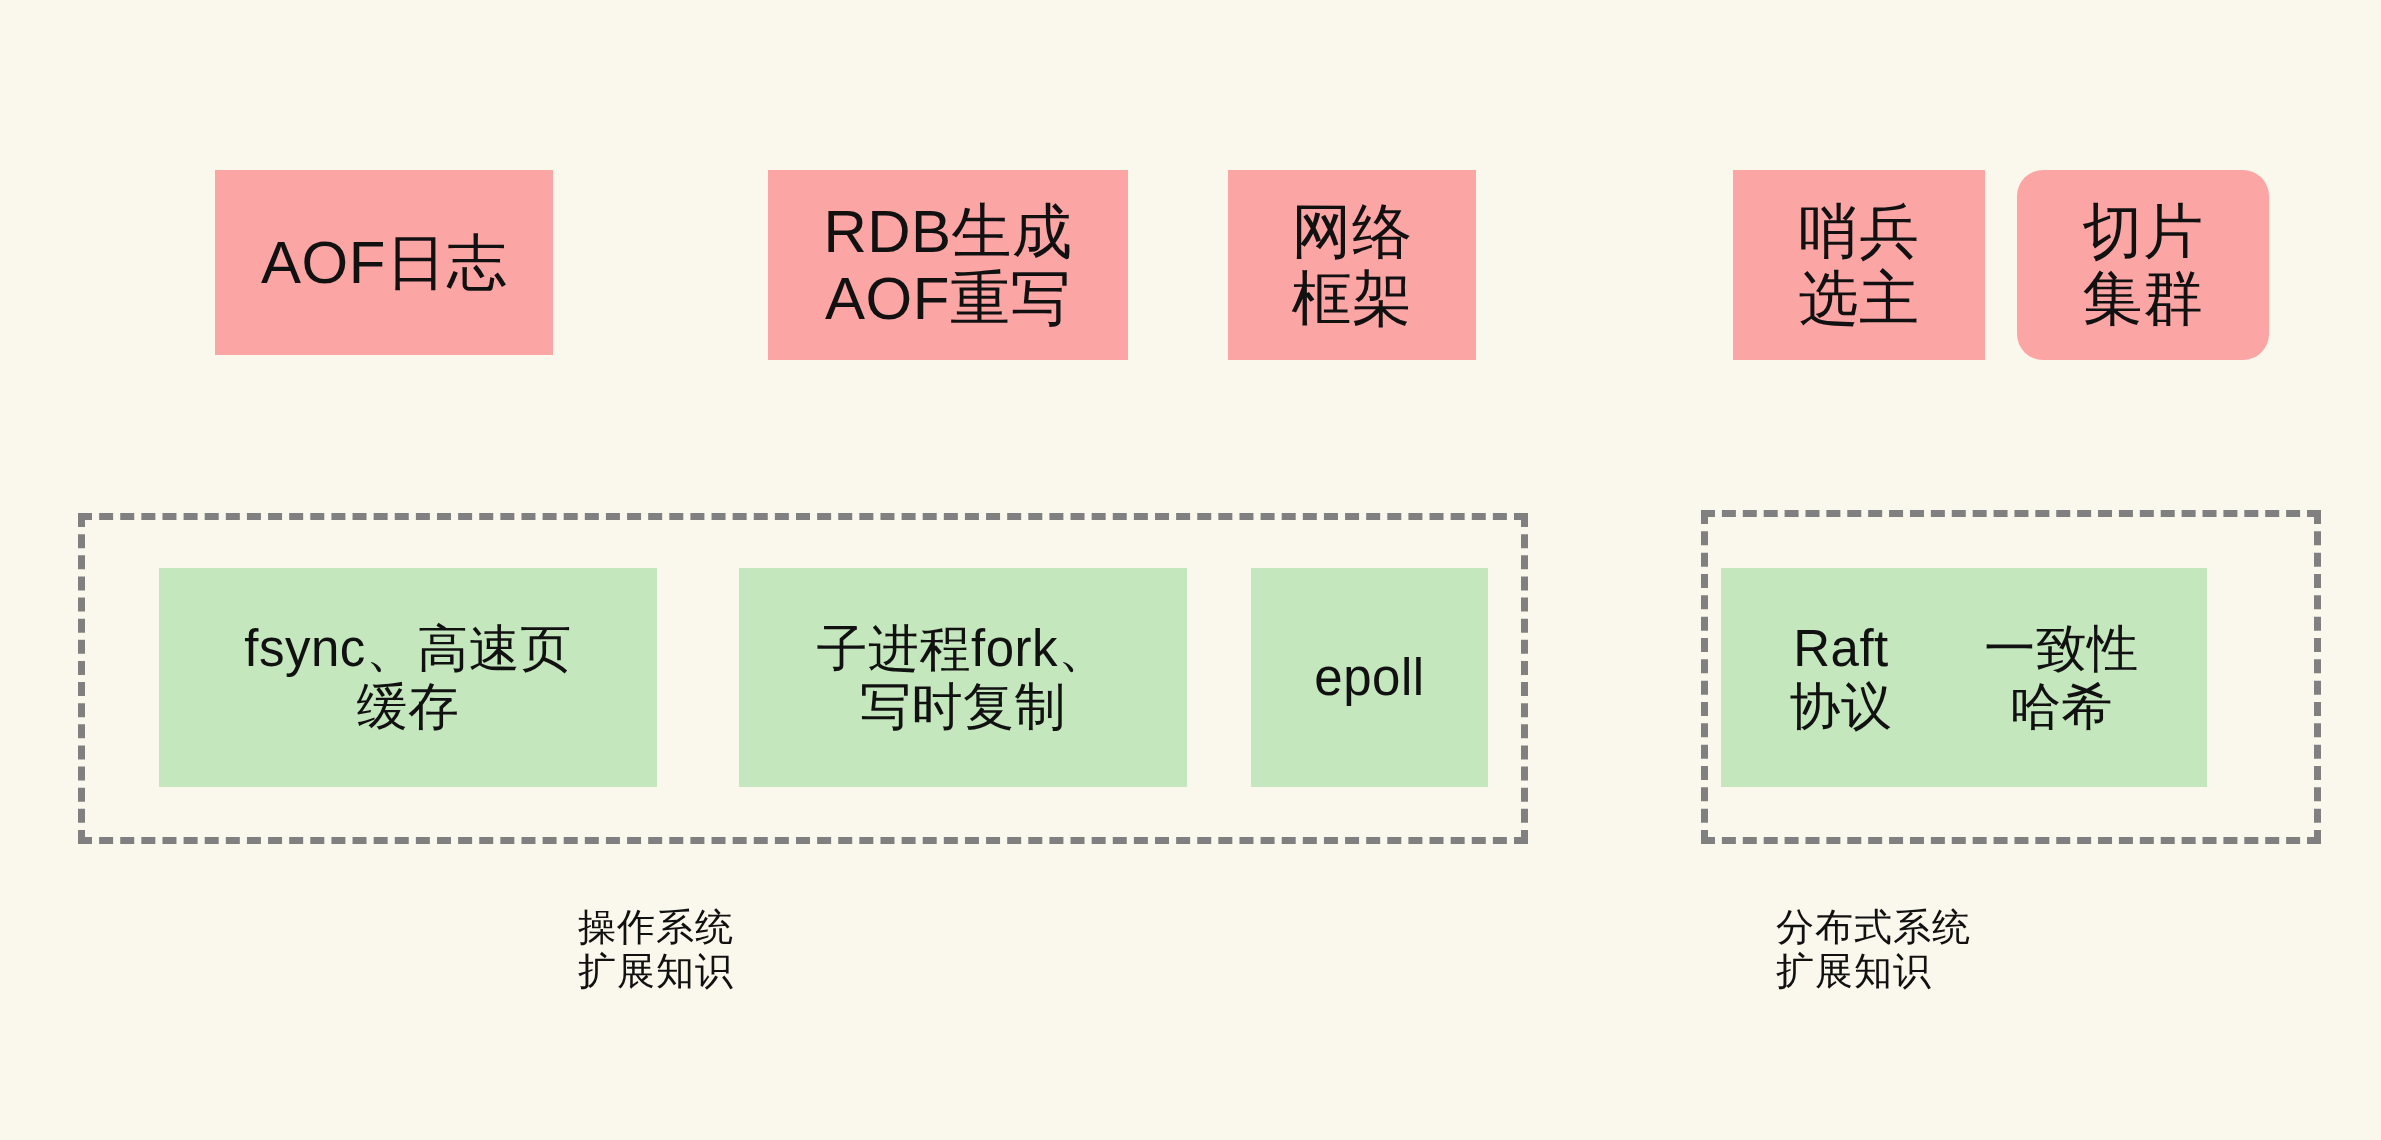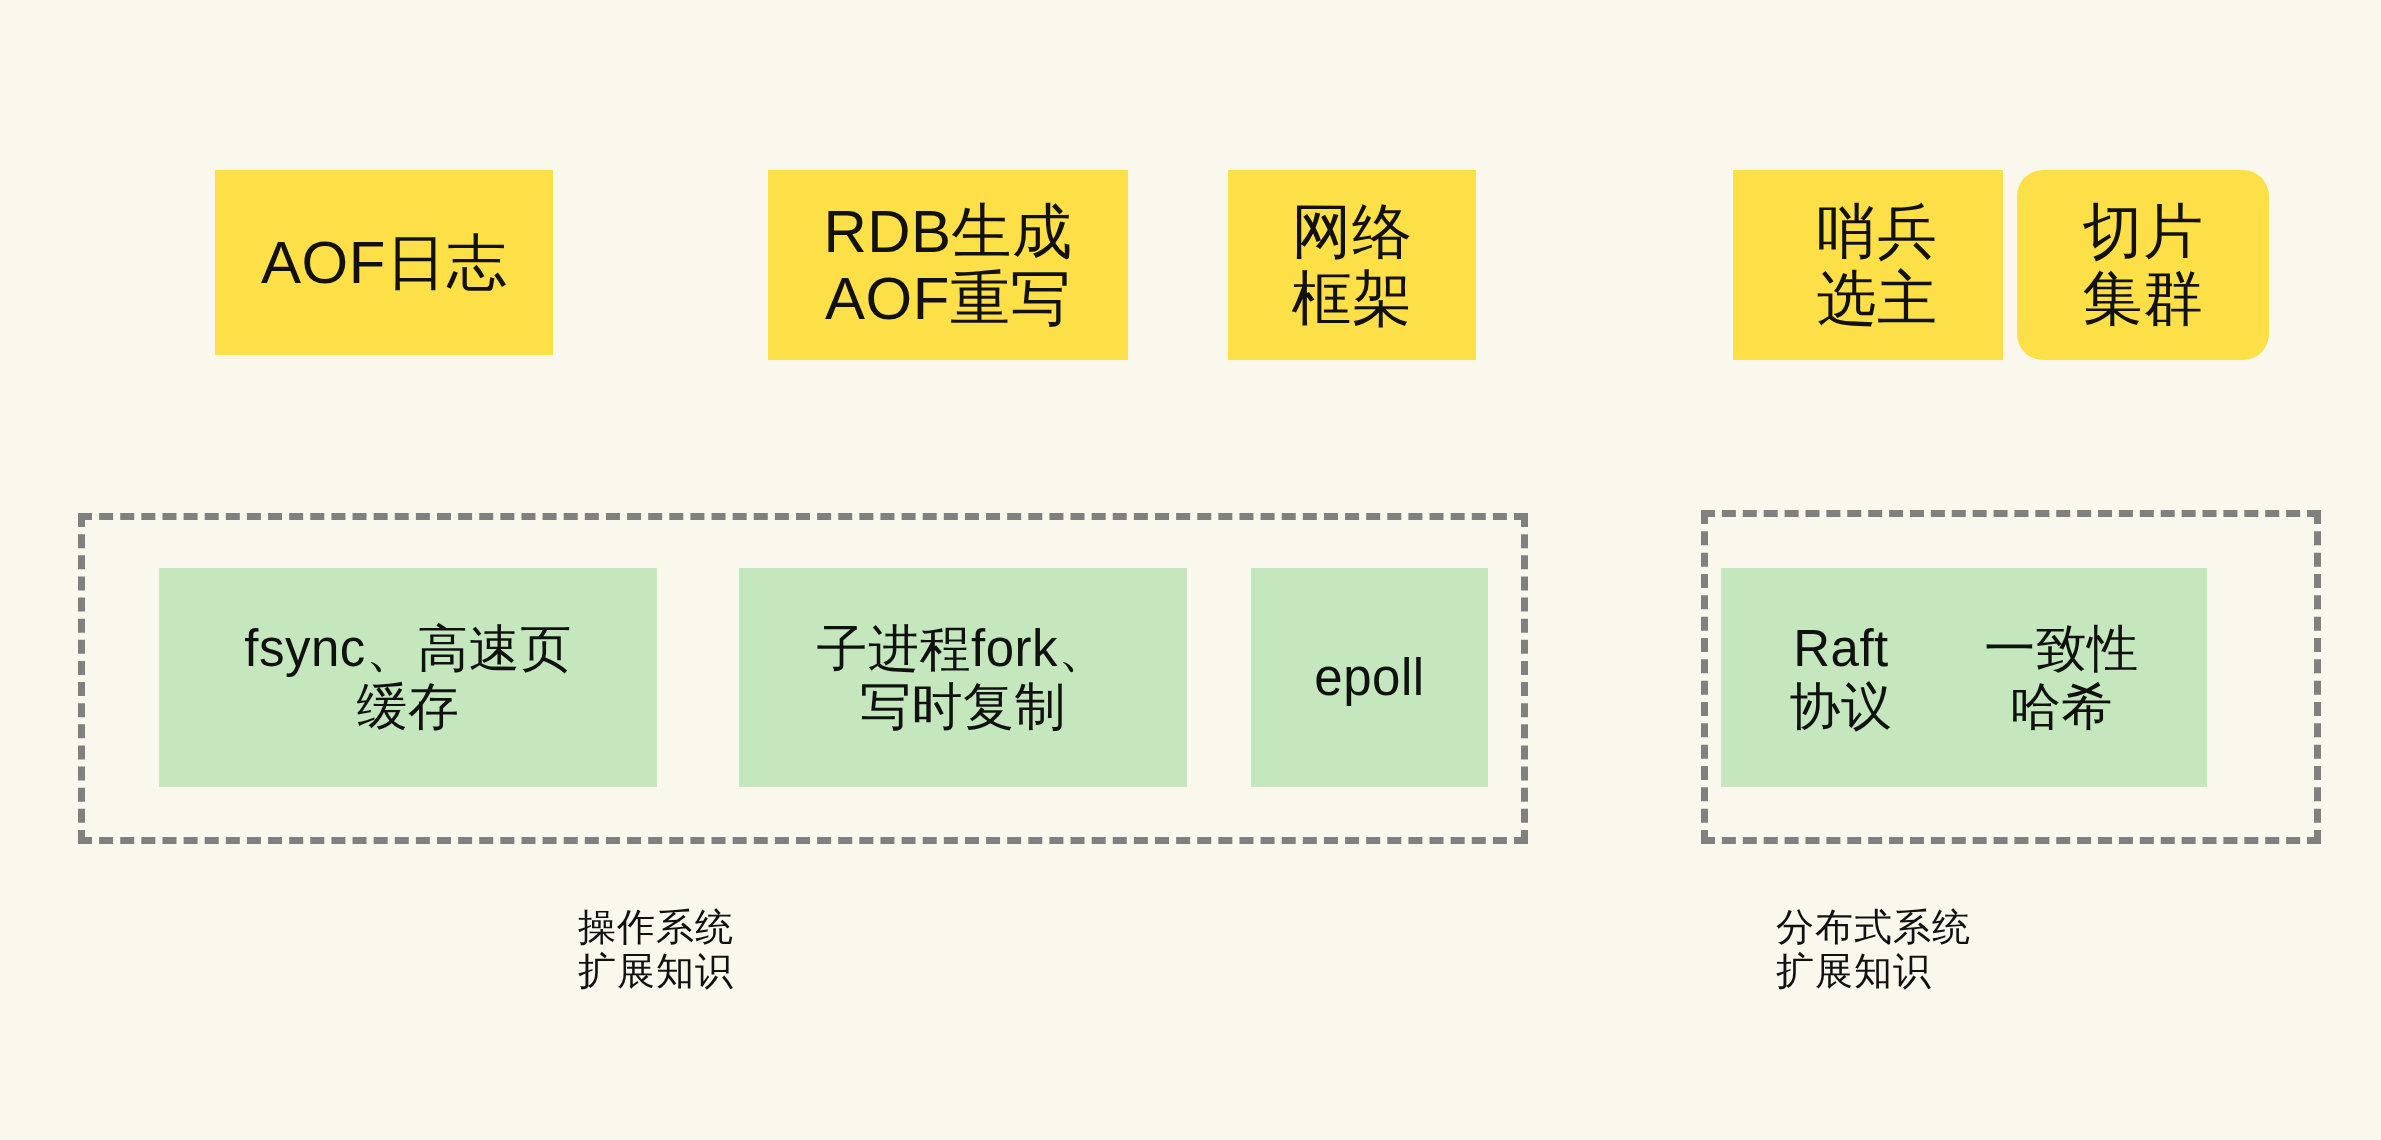--- a/index.html
+++ b/index.html
@@ -24,21 +24,21 @@
     display: flex;
     align-items: center;
     justify-content: center;
     text-align: center;
     color: #111111;
     line-height: 1.12;
     white-space: pre-line;
     letter-spacing: 0.5px;
   }
   .yellow-box {
-    background: #fde047;
+    background: #fca5a5;
     font-size: 60px;
   }
   .green-box {
     background: #c4e7bd;
     font-size: 51px;
   }
   .group-frame {
     position: absolute;
     border: 7px dashed #808080;
     box-sizing: border-box;
@@ -60,21 +60,21 @@
 <div id="canvas">
 
   <div class="box yellow-box" style="left:215px; top:170px; width:338px; height:185px;">AOF日志</div>
 
   <div class="box yellow-box" style="left:768px; top:170px; width:360px; height:190px;">RDB生成
 AOF重写</div>
 
   <div class="box yellow-box" style="left:1228px; top:170px; width:248px; height:190px;">网络
 框架</div>
 
-  <div class="box yellow-box" style="left:1733px; top:170px; width:252px; height:190px;padding-left:18px;">哨兵
+  <div class="box yellow-box" style="left:1733px; top:170px; width:252px; height:190px;">哨兵
 选主</div>
 
   <div class="box yellow-box" style="left:2017px; top:170px; width:252px; height:190px;border-radius:26px;">切片
 集群</div>
 
   <div class="group-frame" style="left:78px; top:513px; width:1450px; height:331px;"></div>
 
   <div class="box green-box" style="left:159px; top:568px; width:498px; height:219px;">fsync、高速页
 缓存</div>
 

